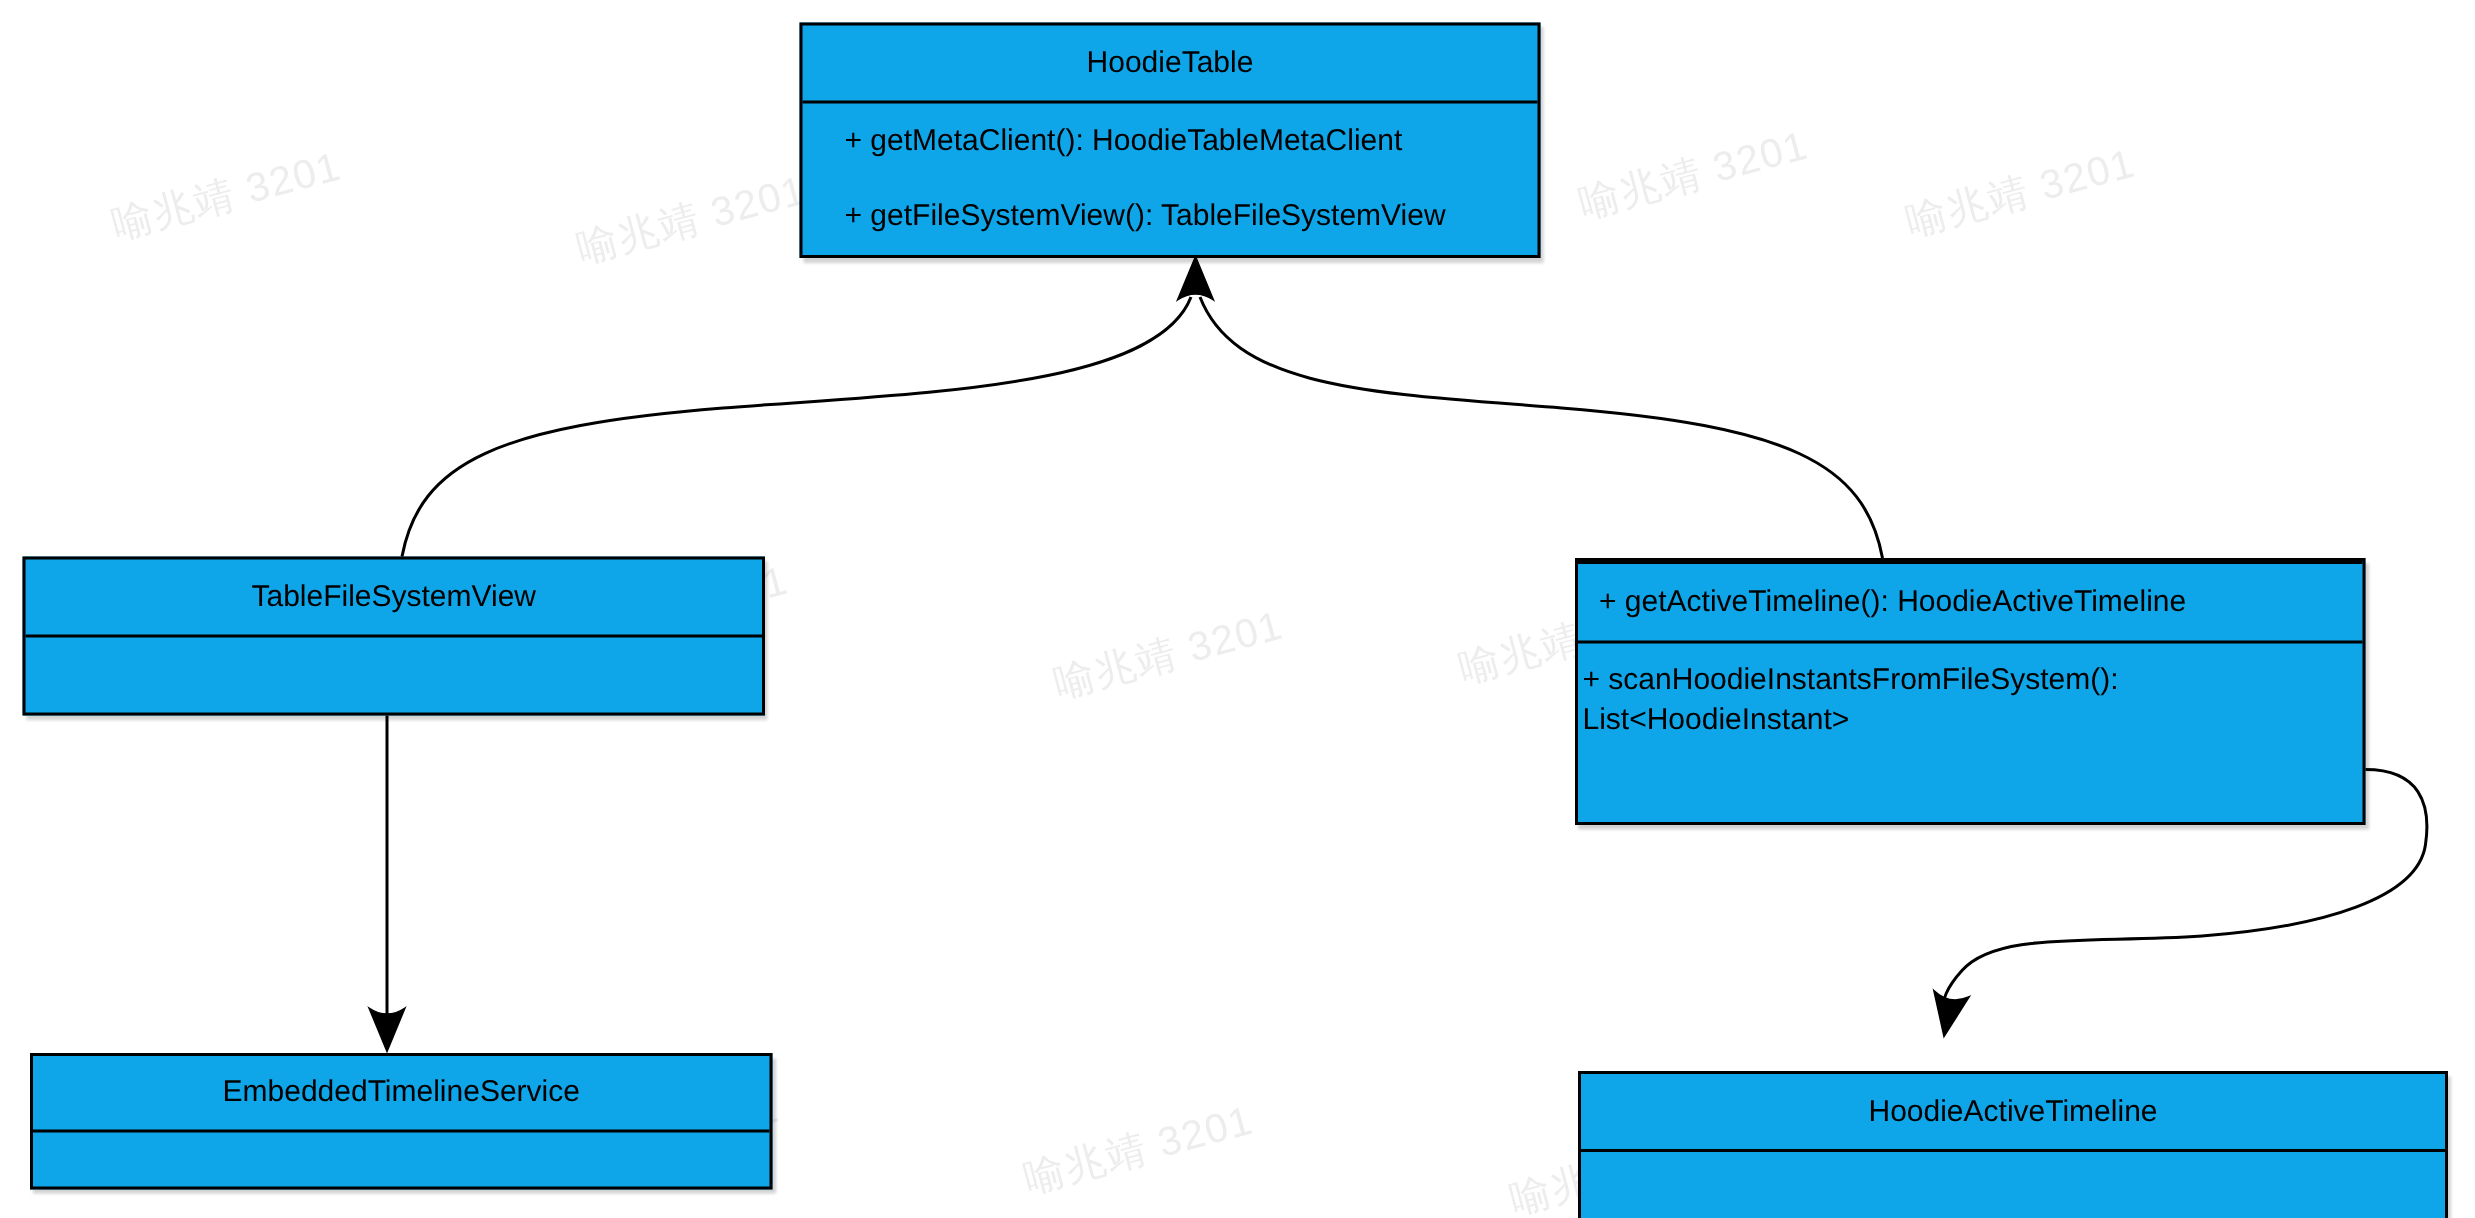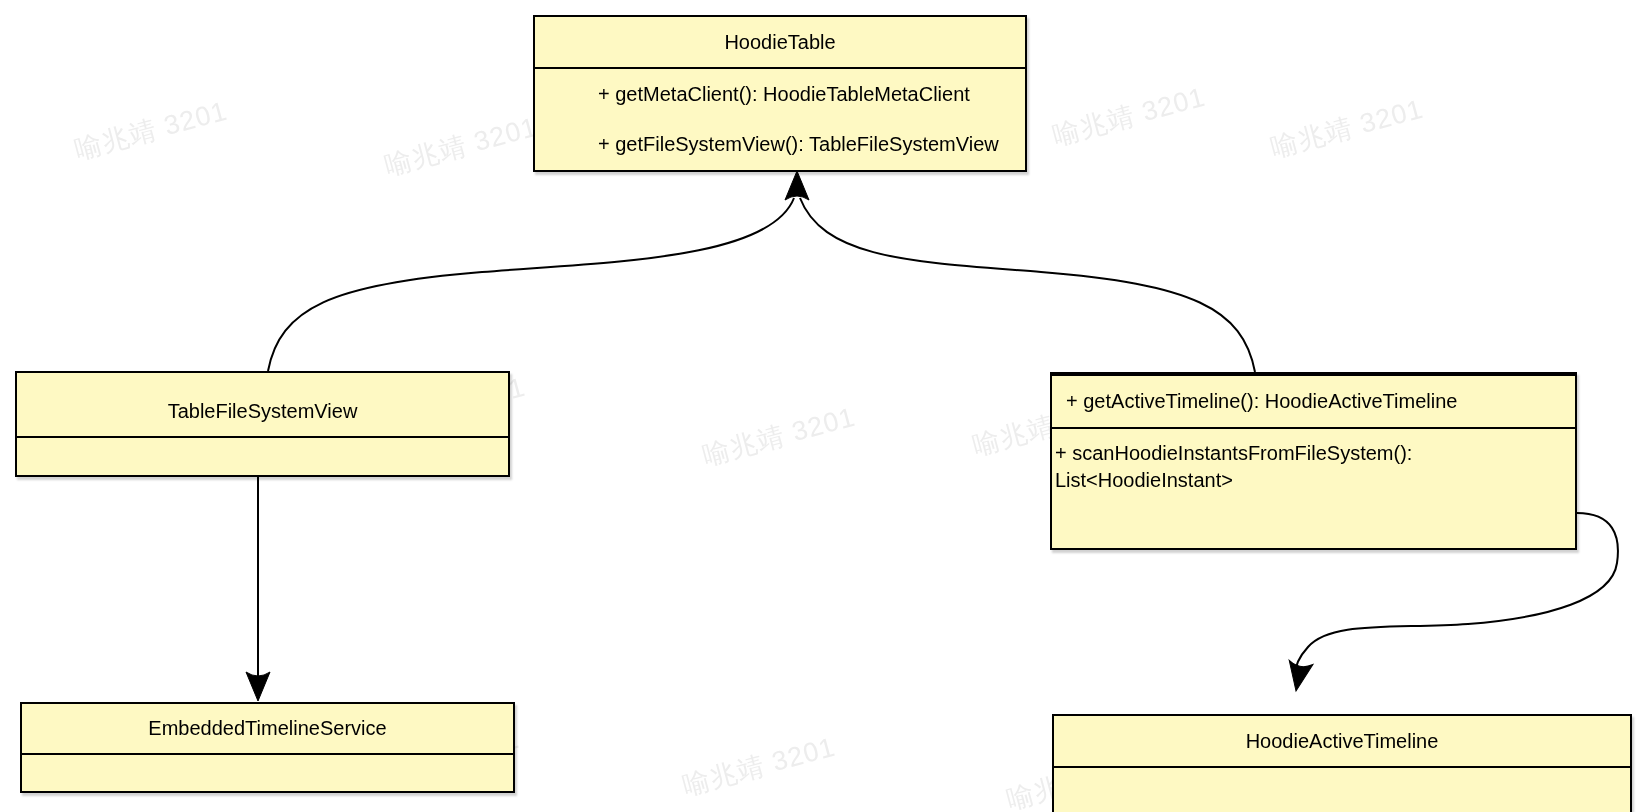--- a/index.html
+++ b/index.html
@@ -45,21 +45,21 @@
   }
   svg.edges path.head {
     fill: #000000;
     stroke: #000000;
     stroke-width: 1;
   }
   
   .uml-class {
     position: absolute;
     z-index: 2;
-    background: #fef9c3;
+    background: #0ea5e9;
     border: 2px solid #000000;
     box-sizing: border-box;
     display: flex;
     flex-direction: column;
     box-shadow: 2px 3px 2px rgba(0,0,0,0.18);
     color: #000000;
   }
   .uml-title {
     display: flex;
     align-items: center;
@@ -71,39 +71,38 @@
     border-top: 2px solid #000000;
     box-sizing: border-box;
   }
   .uml-method-row {
     height: 50px;
     display: flex;
     align-items: center;
     padding: 0 28px;
     font-size: 20px;
     white-space: nowrap;
-    margin-left: 35px;
   }
   .uml-method-center {
     display: flex;
     align-items: center;
     padding: 0 14px;
     font-size: 20px;
     white-space: nowrap;
   }
   .uml-method-wrap {
     padding: 11px 3px;
     font-size: 20px;
     line-height: 27px;
   }
   
   #box-hoodie-table          { left: 533px;  top: 15px;  width: 494px; height: 157px; }
   #box-hoodie-table .uml-title { height: 50px; }
   #box-tfsv                  { left: 15px;   top: 371px; width: 495px; height: 106px; }
-  #box-tfsv .uml-title       { height: 50px; margin-top: 13px; }
+  #box-tfsv .uml-title       { height: 50px; }
   #box-htmc                  { left: 1050px; top: 372px; width: 527px; height: 178px; }
   #box-htmc .uml-title       { height: 48px; }
   #box-htmc .sec-1           { height: 53px; }
   #box-htmc .sec-2           { flex: 1 1 auto; }
   #box-ets                   { left: 20px;   top: 702px; width: 495px; height: 91px; }
   #box-ets .uml-title        { height: 49px; }
   #box-hat                   { left: 1052px; top: 714px; width: 580px; height: 102px; }
   #box-hat .uml-title        { height: 50px; }
   .uml-empty { flex: 1 1 auto; }
 </style>

